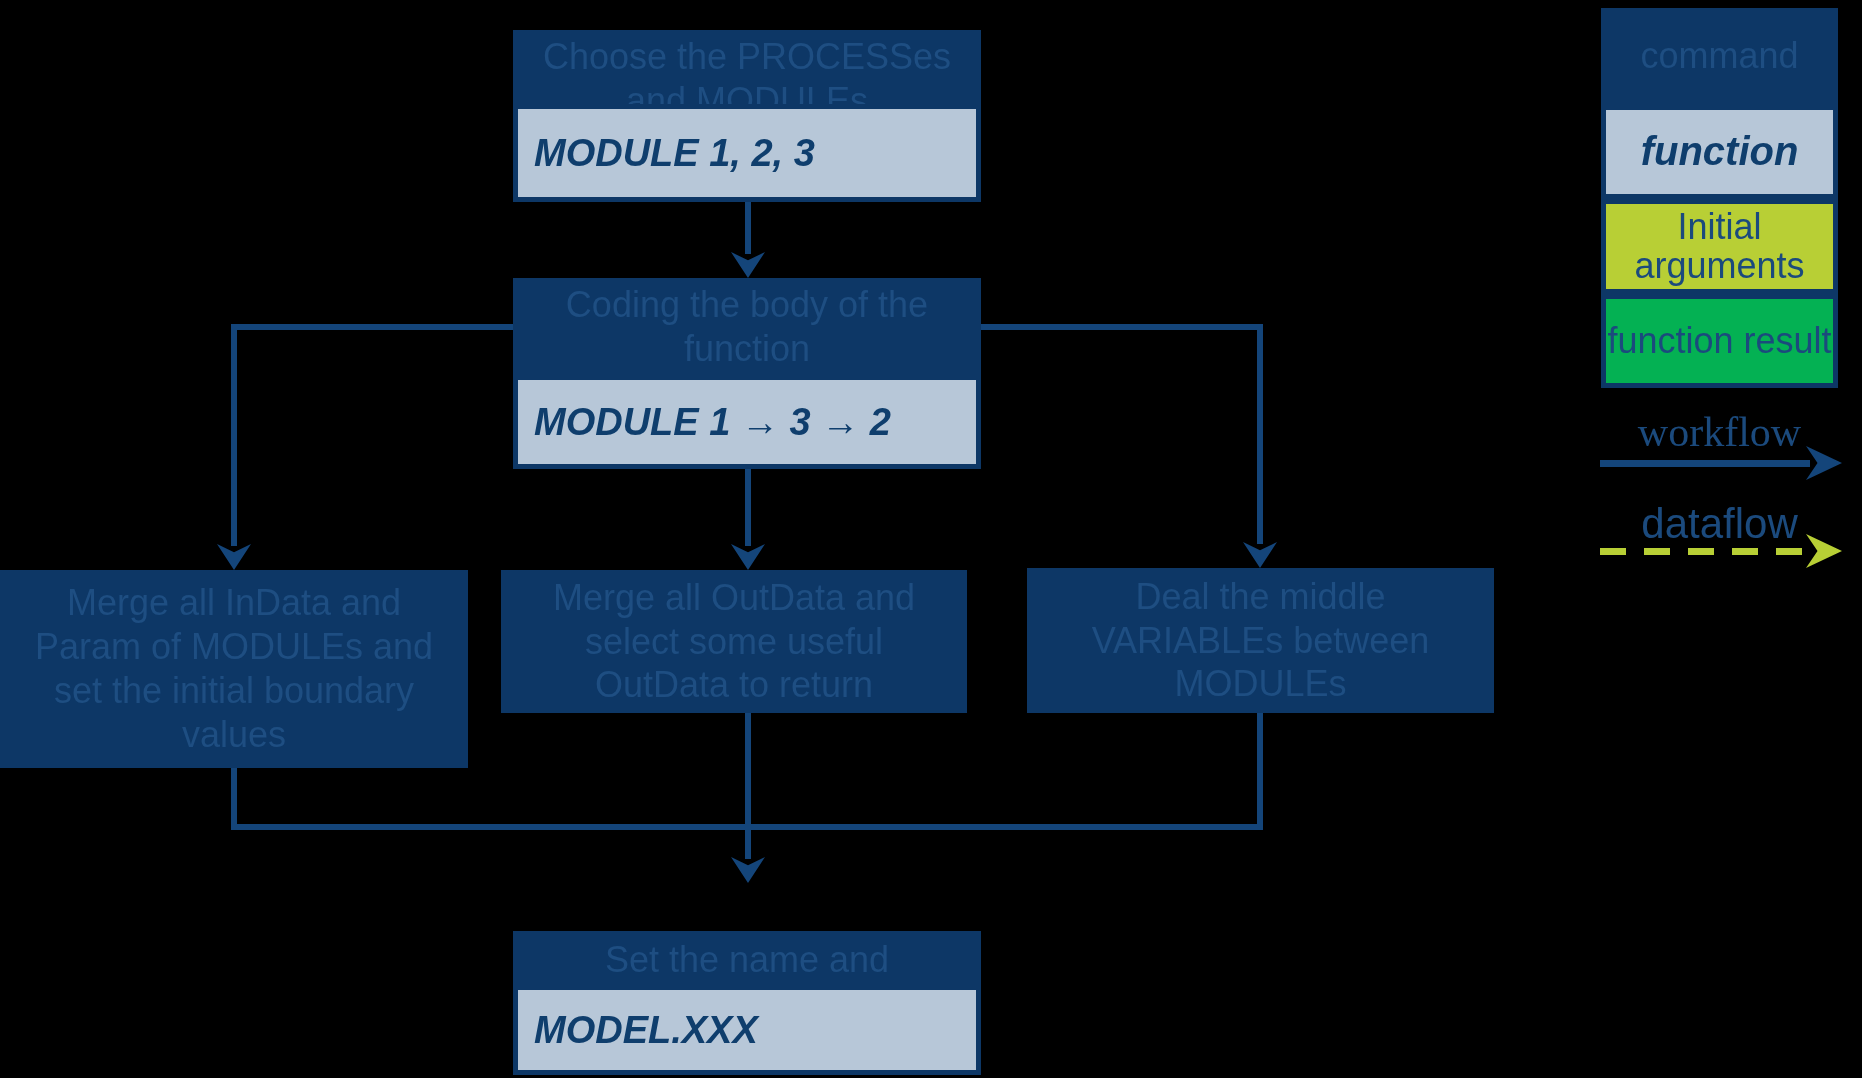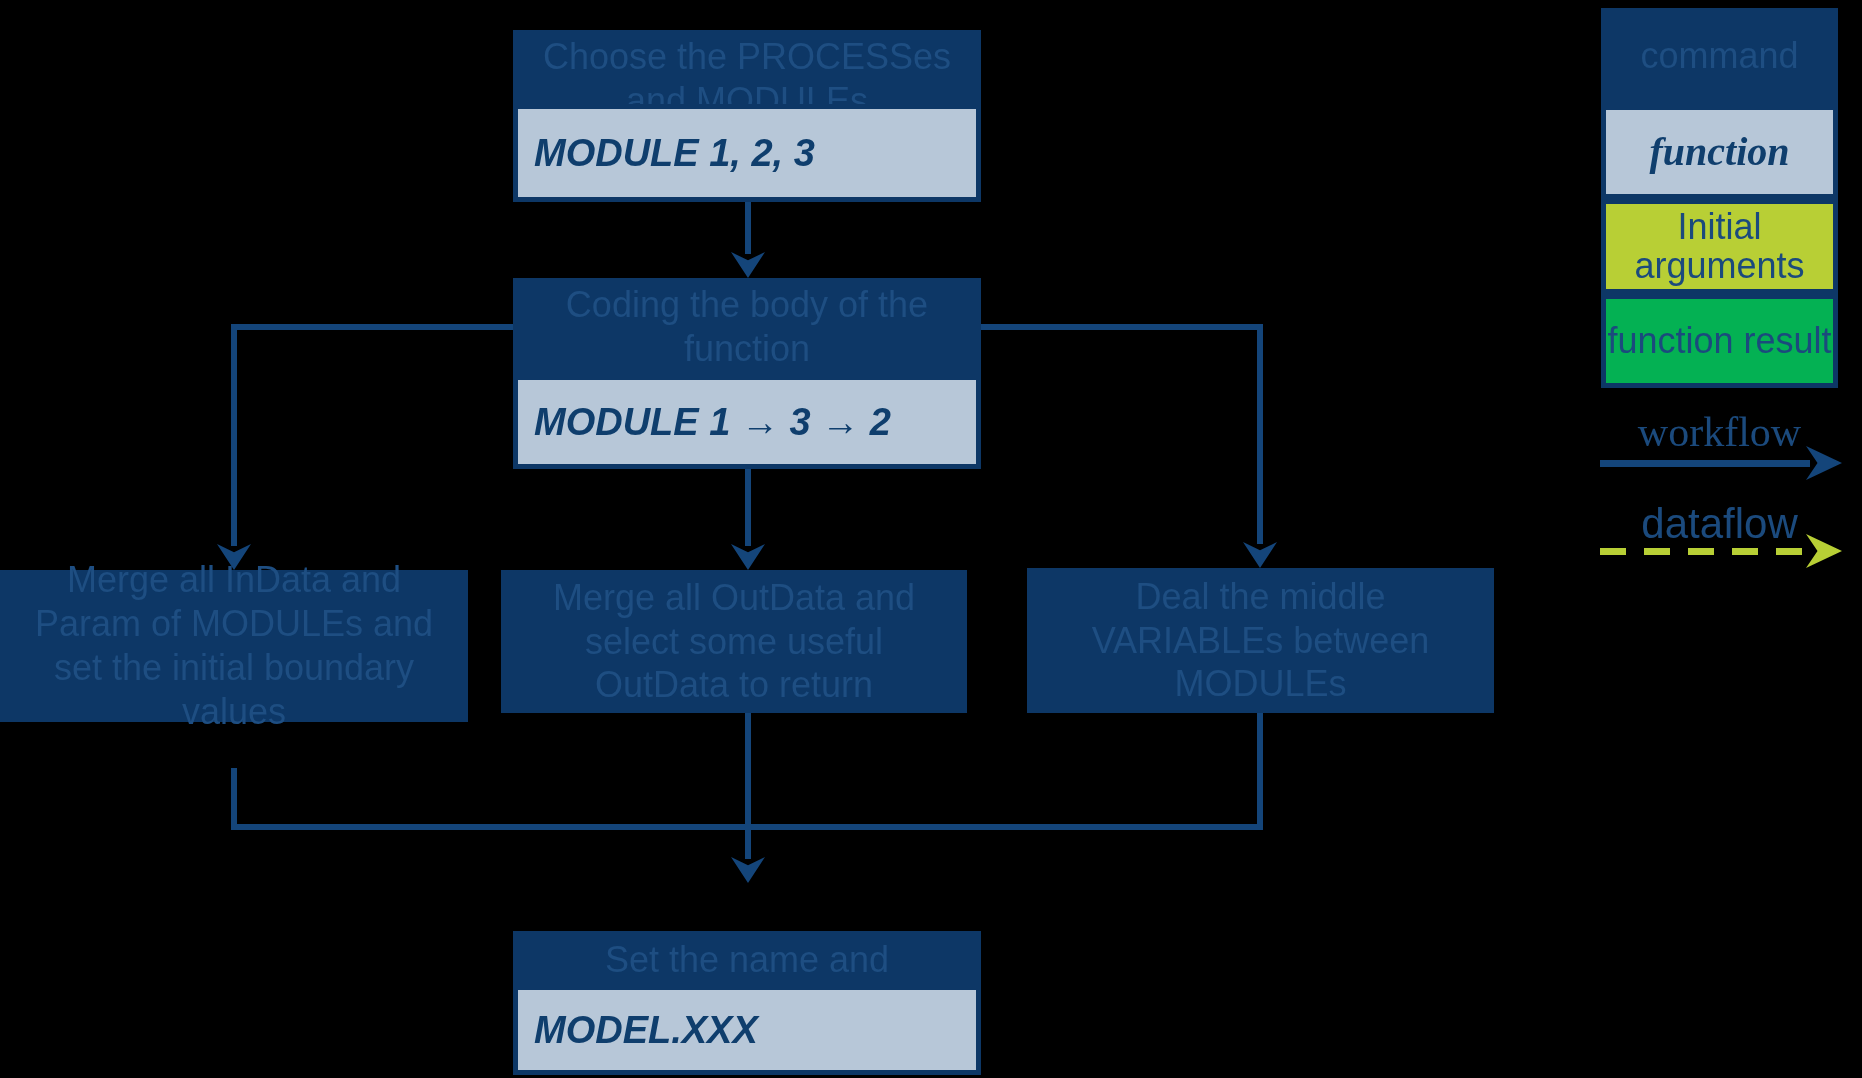--- a/index.html
+++ b/index.html
@@ -49,21 +49,21 @@
     clip-path:polygon(0 0,100% 50%,0 100%,32% 50%);
   }
   .head-right.yellow{background:var(--dataflow-dash);}
   .legend-box{
     display:flex;align-items:center;justify-content:center;text-align:center;
     border:5px solid var(--command-fill);
     font-size:36px;line-height:1.08;
     color:var(--legend-text);
   }
   .legend-box.cmdfill{background:var(--command-fill);color:var(--command-text);}
-  .legend-box.fnfill{background:var(--function-fill);color:var(--function-text);font-weight:700;font-style:italic;font-size:40px;font-family:Liberation Serif, serif;}
+  .legend-box.fnfill{background:var(--function-fill);color:var(--function-text);font-weight:700;font-style:italic;font-size:40px;}
   .legend-box.argfill{background:var(--initial-arguments-fill);}
   .legend-box.resfill{background:var(--function-result-fill);}
   .legend-label{
     display:flex;align-items:center;justify-content:center;text-align:center;
     color:var(--legend-text);font-size:42px;
   }
   .dashline{
     background:repeating-linear-gradient(90deg,
       var(--dataflow-dash) 0 26px, transparent 26px 44px);
   }
@@ -94,21 +94,21 @@
   <div class="abs line" style="left:231px;top:324px;width:6px;height:222px;"></div>
   <div class="abs head-down" style="left:217px;top:544px;width:34px;height:26px;"></div>
 
   <div class="abs line" style="left:981px;top:324px;width:282px;height:6px;"></div>
   <div class="abs line" style="left:1257px;top:324px;width:6px;height:220px;"></div>
   <div class="abs head-down" style="left:1243px;top:542px;width:34px;height:26px;"></div>
 
   <div class="abs line" style="left:745px;top:469px;width:6px;height:77px;"></div>
   <div class="abs head-down" style="left:731px;top:544px;width:34px;height:26px;"></div>
 
-  <div class="abs cmd" style="left:0px;top:570px;width:468px;height:152px;">
+  <div class="abs cmd" style="left:0px;top:570px;width:468px;height:198px;">
     <span>Merge all InData and Param of MODULEs and set the initial boundary values</span>
   </div>
   <div class="abs cmd" style="left:501px;top:570px;width:466px;height:143px;">
     <span>Merge all OutData and select some useful OutData to return</span>
   </div>
   <div class="abs cmd" style="left:1027px;top:568px;width:467px;height:145px;">
     <span>Deal the middle VARIABLEs between MODULEs</span>
   </div>
 
   <div class="abs line" style="left:231px;top:768px;width:6px;height:62px;"></div>

